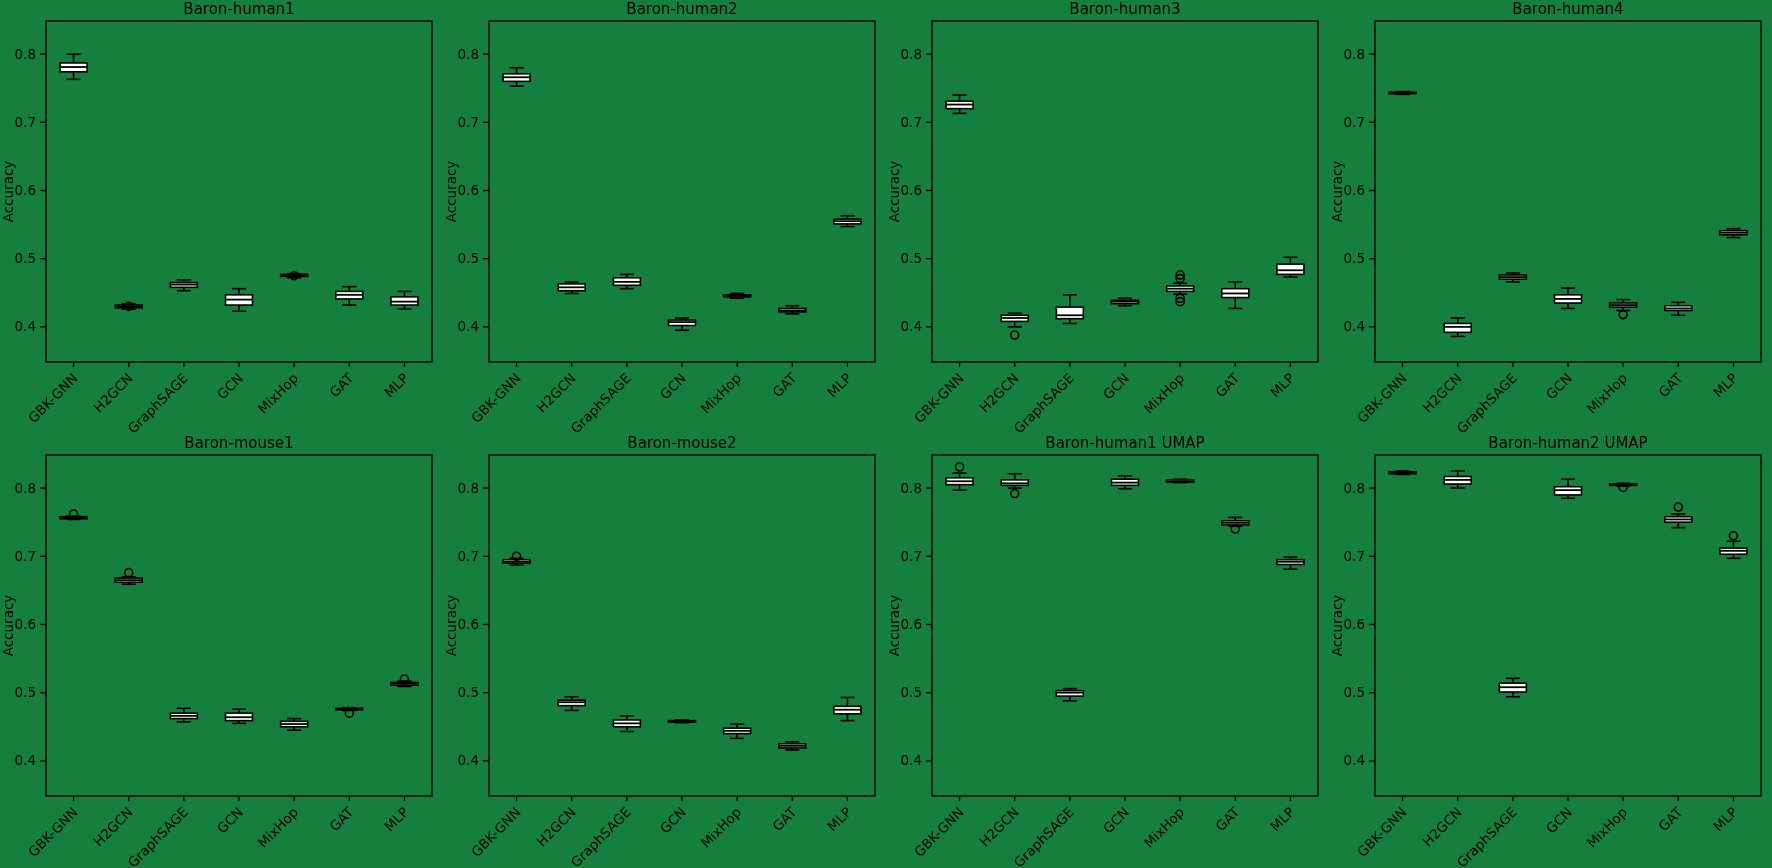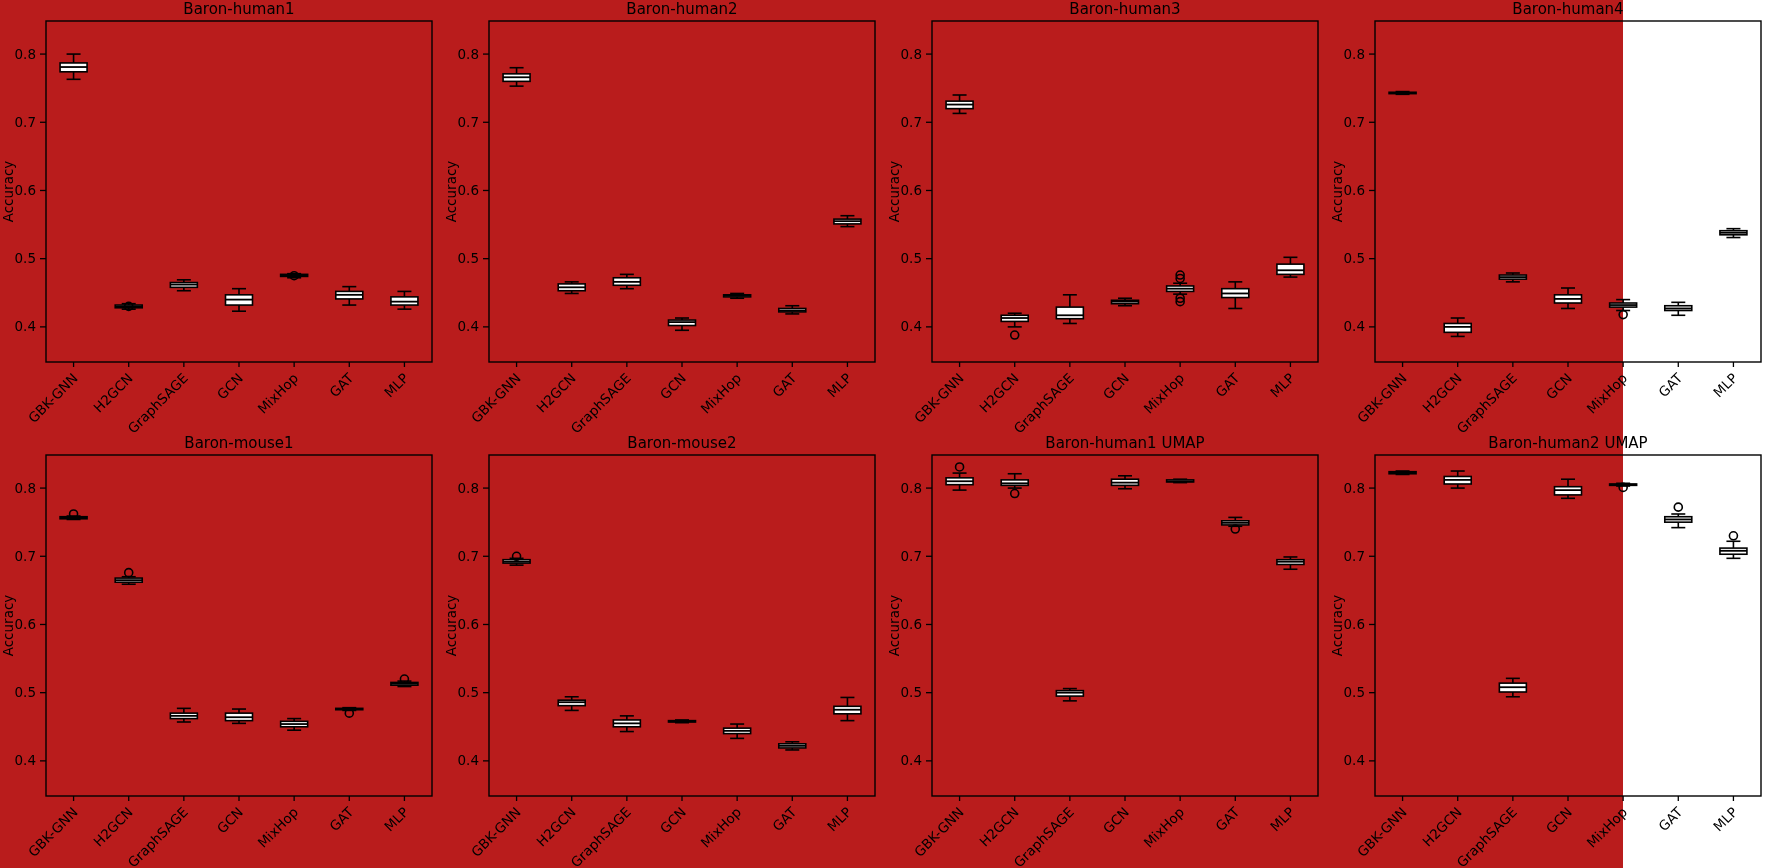--- a/index.html
+++ b/index.html
@@ -2,26 +2,26 @@
 <html><head>
 <meta charset="utf-8">
 <style>
   html, body {
     margin: 0;
     padding: 0;
     background: #ffffff;
     font-family: "DejaVu Sans", sans-serif;
   }
   .figure {
-    width: 1623px;
+    width: 1772px;
     height: 868px;
     display: grid;
     grid-template-columns: repeat(4, 443px);
     grid-template-rows: repeat(2, 434px);
-    background: #b91c1c;
+    background: #15803d;
   }
   .cell {
     width: 443px;
     height: 434px;
     position: relative;
   }
   .cell svg {
     display: block;
     width: 443px;
     height: 434px;

